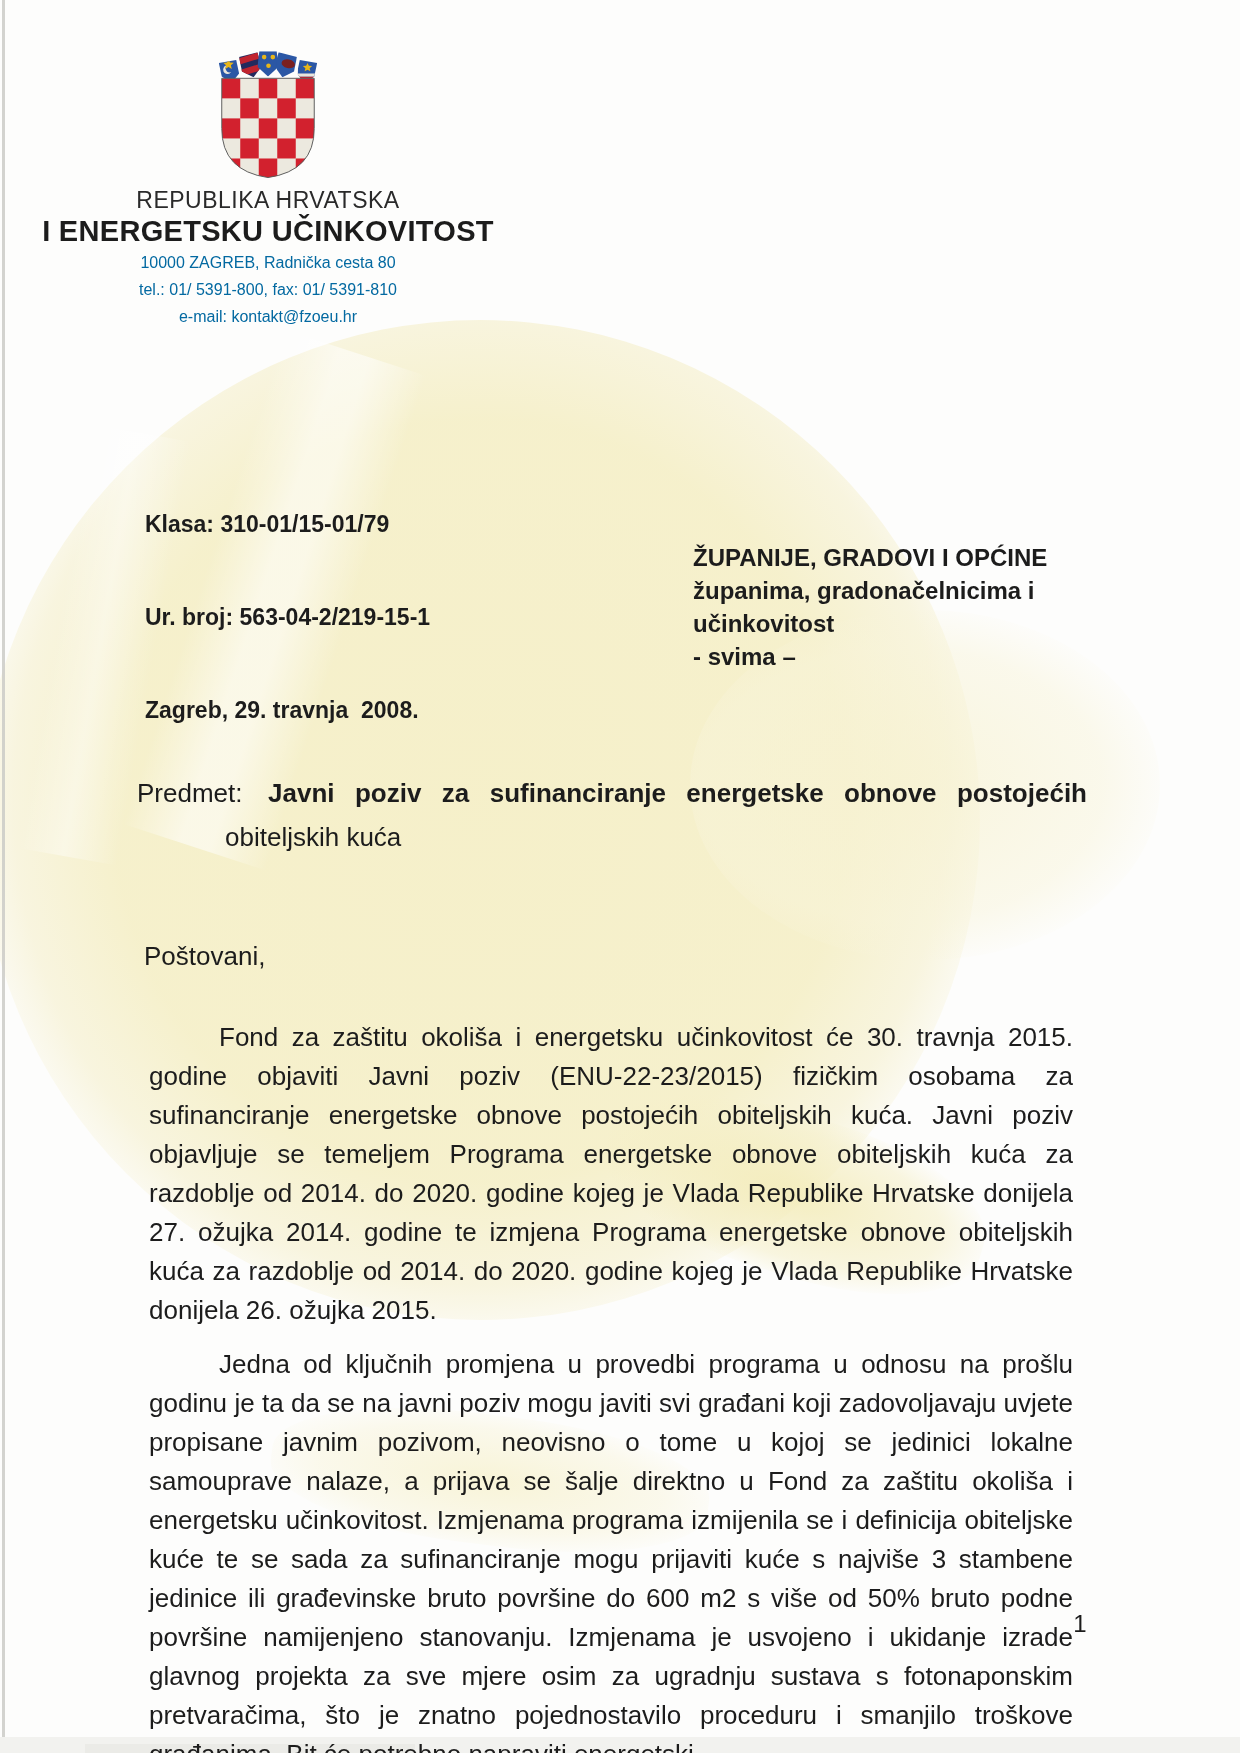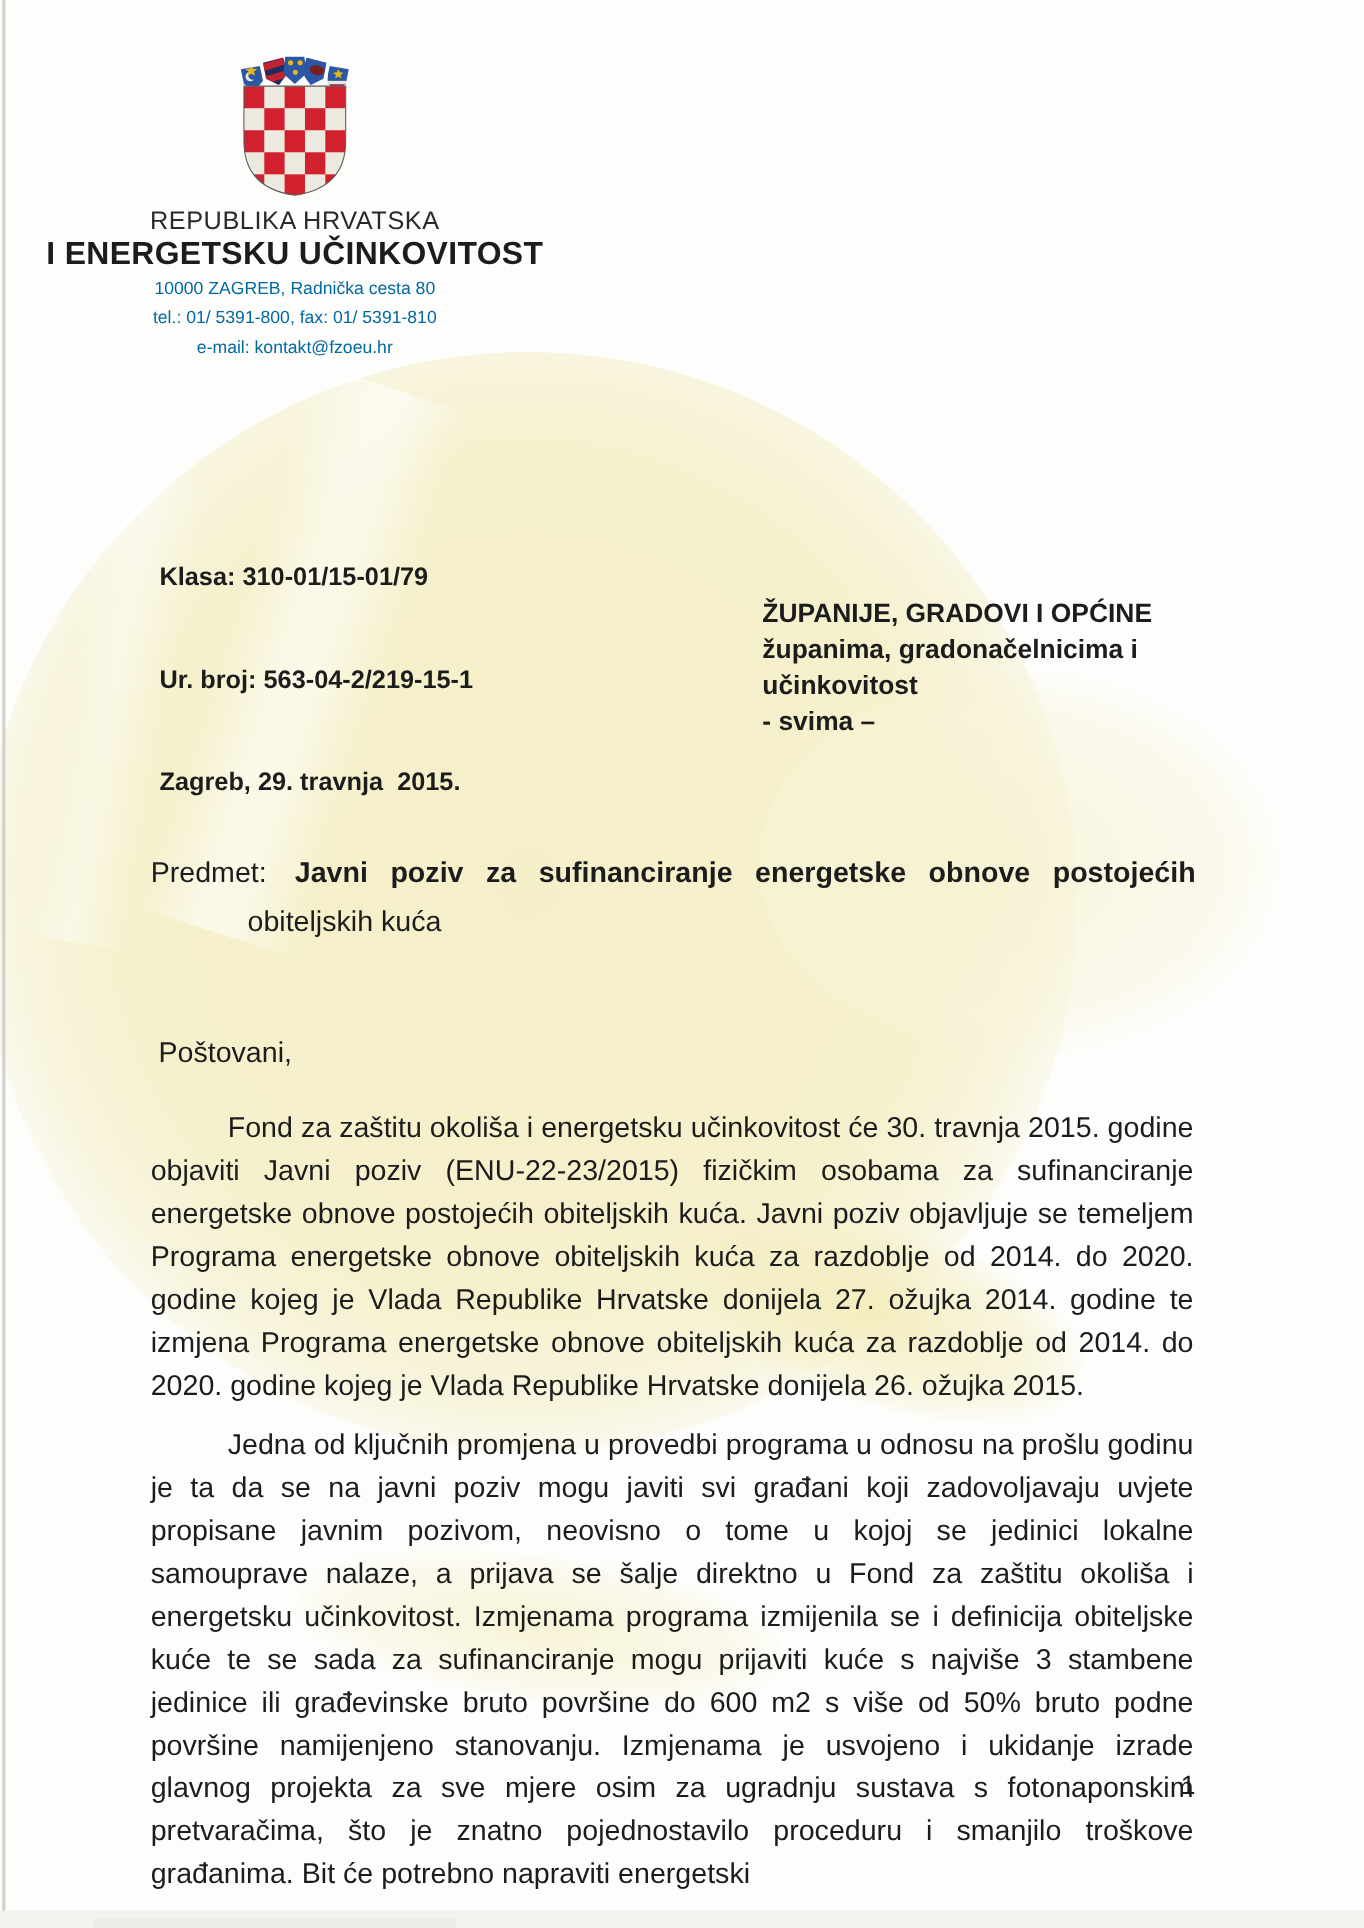--- a/index.html
+++ b/index.html
@@ -56,21 +56,21 @@
   .subject{position:absolute;left:137px;top:778px;width:950px;font-size:26px;}
   .subject-row{display:flex;}
   .subject-label{font-weight:normal;width:131px;flex:0 0 auto;}
   .subject-line1{flex:1;font-weight:bold;text-align:justify;text-align-last:justify;}
   .subject-line2{font-weight:normal;margin-left:88px;margin-top:13px;}
   .subject-note{margin-left:88px;margin-top:12px;}
 
   .salutation{position:absolute;left:144px;top:941px;font-size:26px;}
 
   .bodytext{position:absolute;left:137px;top:1006px;width:948px;font-size:26px;line-height:39px;}
-  .bodytext p{margin:0;text-align:justify;text-indent:70px;}
+  .bodytext p{margin:12px;text-align:justify;text-indent:70px;}
   .bodytext p + p{margin-top:15px;}
 
   .pagenum{position:absolute;left:1060px;top:1610px;width:40px;text-align:center;font-size:24px;}
 </style>
 </head>
 <body>
 
 <div class="page">
 
   <div class="wm wm-blob"></div>
@@ -162,21 +162,21 @@
       <div class="country">REPUBLIKA HRVATSKA</div>
       <div class="org">I ENERGETSKU UČINKOVITOST</div>
       <div class="addr">10000 ZAGREB, Radnička cesta 80</div>
       <div class="addr">tel.: 01/ 5391-800, fax: 01/ 5391-810</div>
       <div class="addr">e-mail: kontakt@fzoeu.hr</div>
     </div>
 
     <div class="ref-block">
       <div>Klasa: 310-01/15-01/79</div>
       <div>Ur. broj: 563-04-2/219-15-1</div>
-      <div>Zagreb, 29. travnja  2015.</div>
+      <div>Zagreb, 29. travnja  2008.</div>
     </div>
 
     <div class="recipient">
       <div>ŽUPANIJE, GRADOVI I OPĆINE</div>
       <div>županima, gradonačelnicima i</div>
       <div>učinkovitost</div>
       <div>- svima –</div>
     </div>
 
     <div class="subject">

